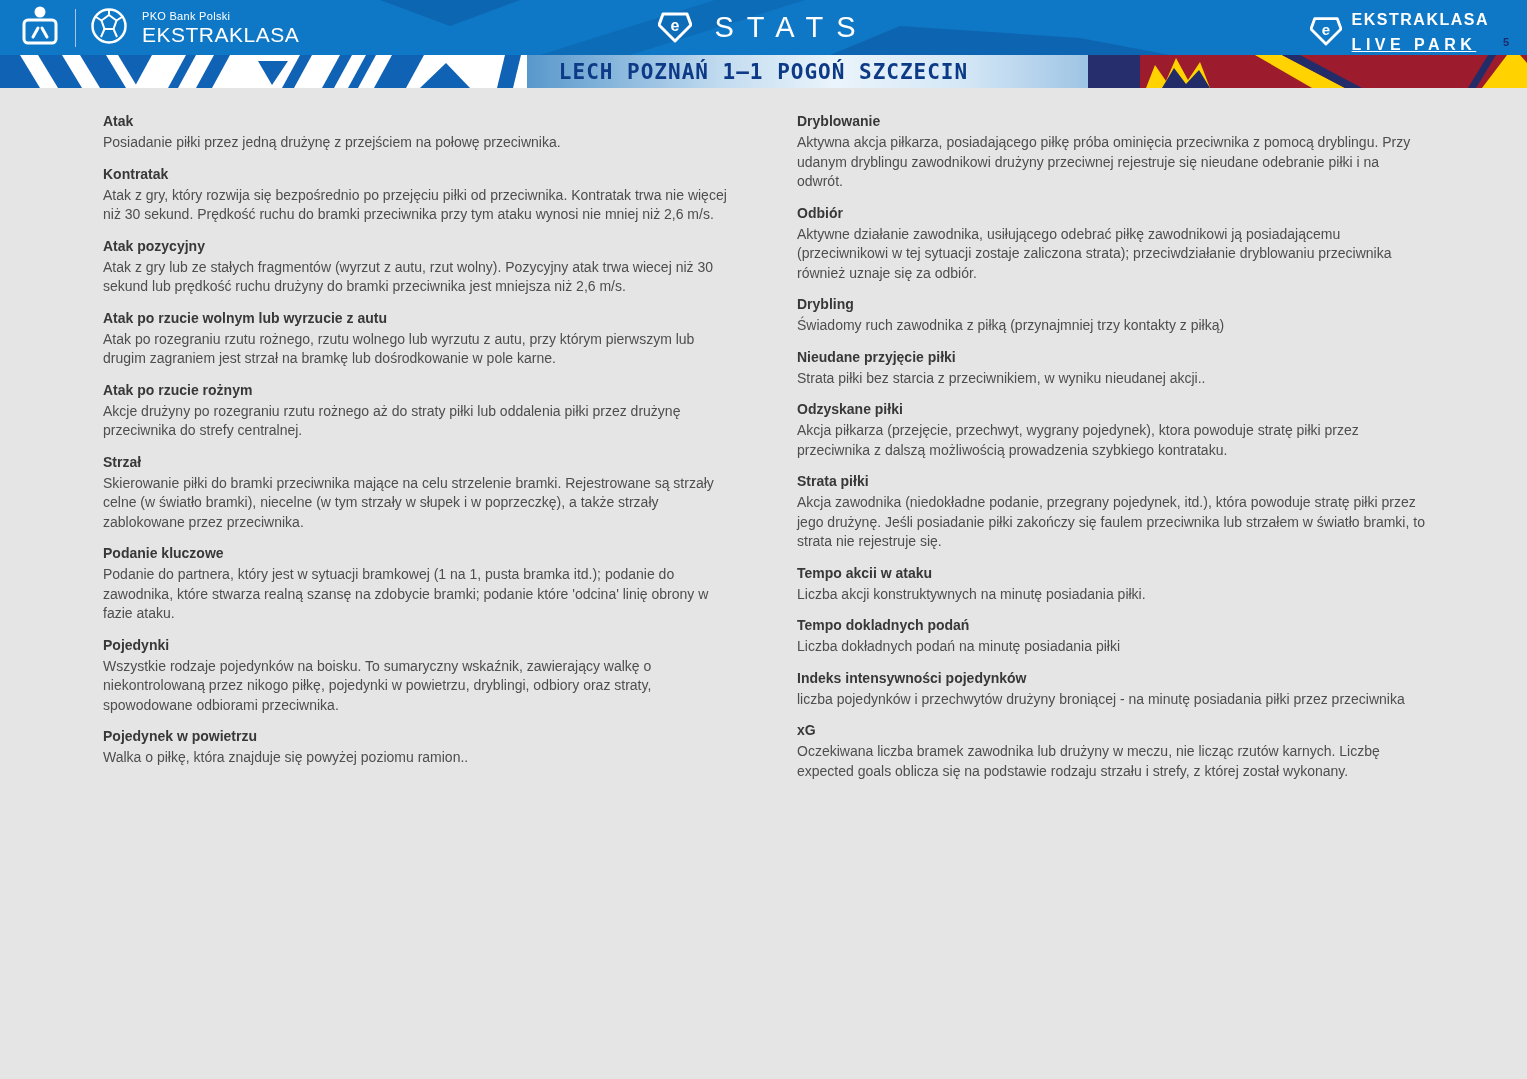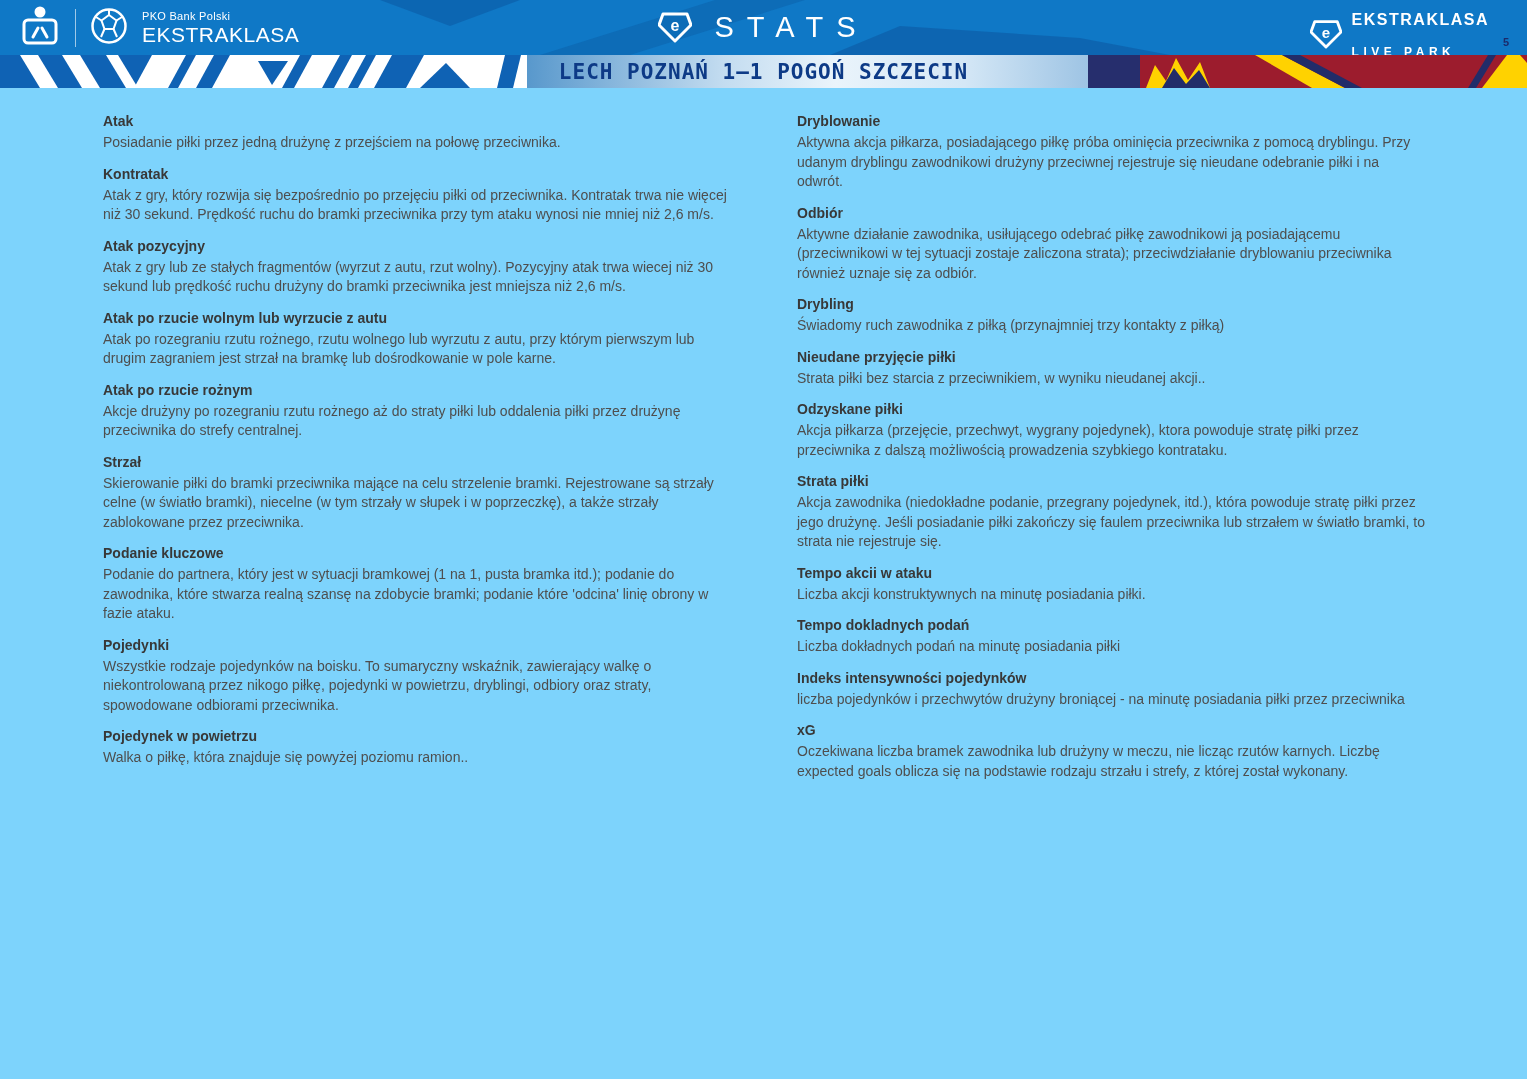--- a/index.html
+++ b/index.html
@@ -1,35 +1,35 @@
 <!DOCTYPE html>
 <html><head>
 <meta charset="utf-8">
 <style>
   html,body{margin:0;padding:0;}
   body{
     width:1527px;height:1079px;background:#ffffff;
     font-family:"Liberation Sans","DejaVu Sans",sans-serif;
     position:relative;overflow:hidden;
   }
-  .page{position:absolute;top:0;left:0;width:1527px;height:1079px;background:#7dd3fc;}
+  .page{position:absolute;top:0;left:0;width:1527px;height:1079px;background:#e5e5e5;}
 
   
   .header{position:absolute;top:0;left:0;width:1527px;height:55px;background:#0f78c6;overflow:hidden;}
   .header-deco{position:absolute;top:0;left:0;}
   .header-left{position:absolute;left:18px;top:7px;height:42px;display:flex;align-items:center;gap:13px;}
   .hdr-divider{width:1px;height:38px;background:rgba(255,255,255,.6);}
   .brand-text{display:flex;flex-direction:column;justify-content:center;color:#fff;}
   .brand-small{font-size:11px;letter-spacing:.3px;line-height:13px;}
   .brand-big{font-size:21px;letter-spacing:.5px;line-height:23px;font-weight:400;}
   .header-center{position:absolute;left:0;right:0;top:0;height:55px;display:flex;align-items:center;justify-content:center;gap:16px;}
   .stats-text{font-size:29px;color:#fff;letter-spacing:13px;font-weight:300;padding-left:6px;}
   .header-right{position:absolute;right:38px;top:11px;display:flex;align-items:center;gap:10px;color:#fff;}
   .lp1{font-size:16px;font-weight:bold;letter-spacing:1.5px;line-height:17px;}
-  .lp2{font-size:12px;font-weight:bold;letter-spacing:4.5px;line-height:14px;margin-top:17px;text-decoration:underline;}
+  .lp2{font-size:16px;font-weight:bold;letter-spacing:4.5px;line-height:14px;margin-top:10px;text-decoration:underline;}
   .page-num{position:absolute;right:18px;top:36px;font-size:11px;font-weight:bold;color:#1b2a6b;}
 
   
   .team-band{position:absolute;top:55px;left:0;width:1527px;height:33px;}
   .match-title{
     position:absolute;top:0;left:0;width:100%;height:33px;line-height:34px;text-align:center;
     font-family:"DejaVu Sans Mono","Liberation Mono",monospace;
     font-weight:bold;font-size:21px;color:#0d3a86;letter-spacing:1px;
   }
 

